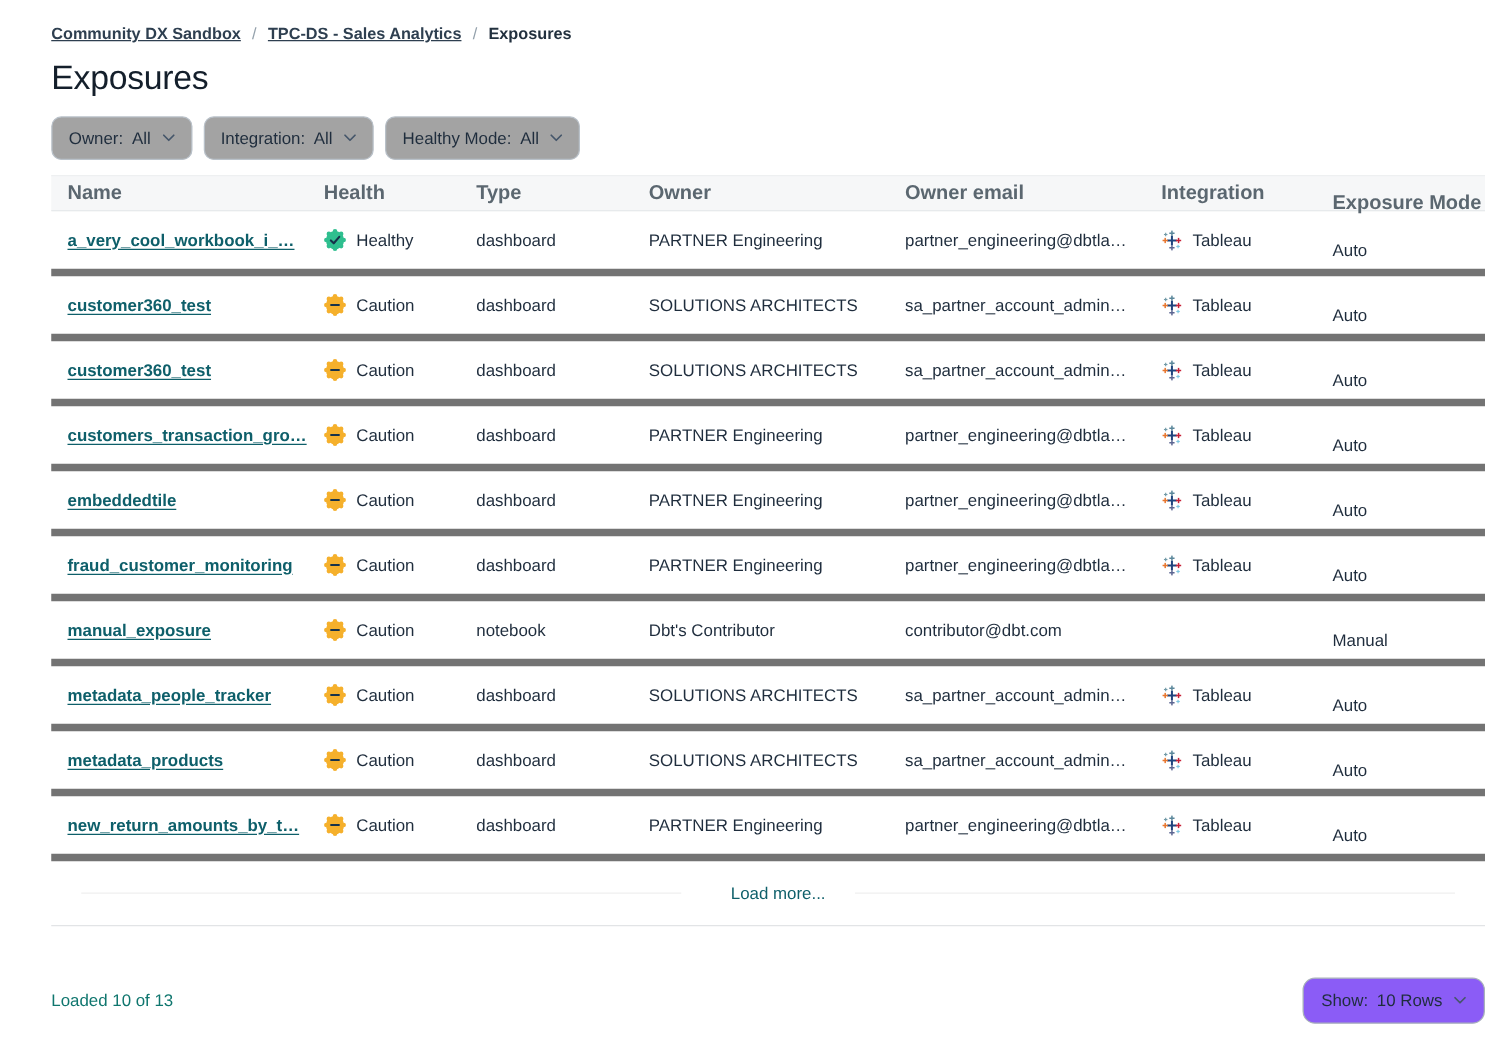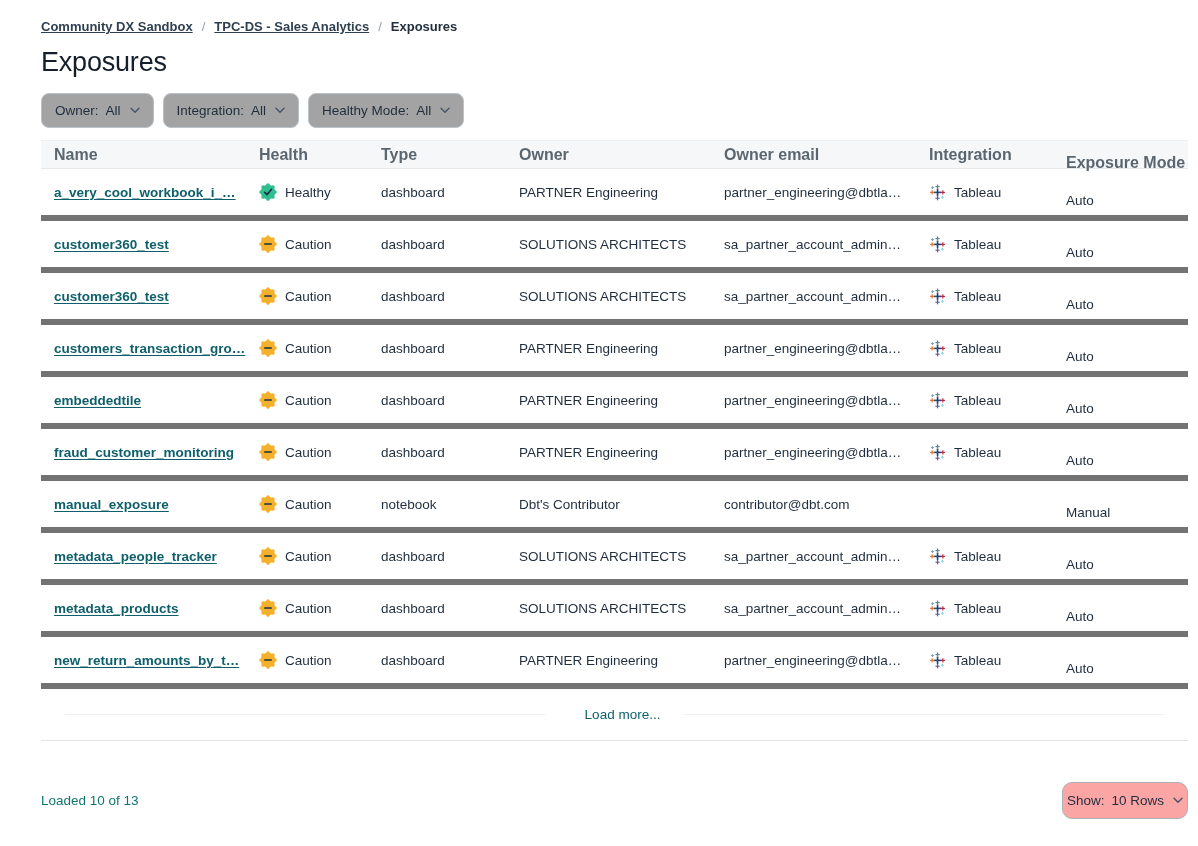--- a/index.html
+++ b/index.html
@@ -56,22 +56,22 @@
   
   .load-more-row { display: flex; align-items: center; height: 52px; border-bottom: 1px solid #e2e4e6; }
   .load-more-row::before, .load-more-row::after { content: ""; flex: 1; height: 1px; background: #f0f0f0; margin: 0 24px; }
   .load-more-link { color: #0e5f6a; font-size: 13.5px; cursor: pointer; padding-left: 16px; }
 
   
   .footer { margin-top: 41px; width: 1147px; display: flex; justify-content: space-between; align-items: center; }
   .loaded-text { font-size: 13.5px; color: #0f766e; }
   .show-btn {
     display: flex; align-items: center; gap: 7px;
-    background: #fca5a5; border: 1px solid #a9b2ba; border-radius: 10px;
-    padding: 10px 4px; font-size: 13.5px; color: #1f2d3d; cursor: pointer;
+    background: #8b5cf6; border: 1px solid #a9b2ba; border-radius: 10px;
+    padding: 10px 14px; font-size: 13.5px; color: #1f2d3d; cursor: pointer;
     font-family: inherit;
   }
   .show-btn .chev { color: #45566a; display: flex; margin-left: 2px; }
 </style>
 </head>
 <body>
 
 <div class="page">
 
   <div class="breadcrumb">

